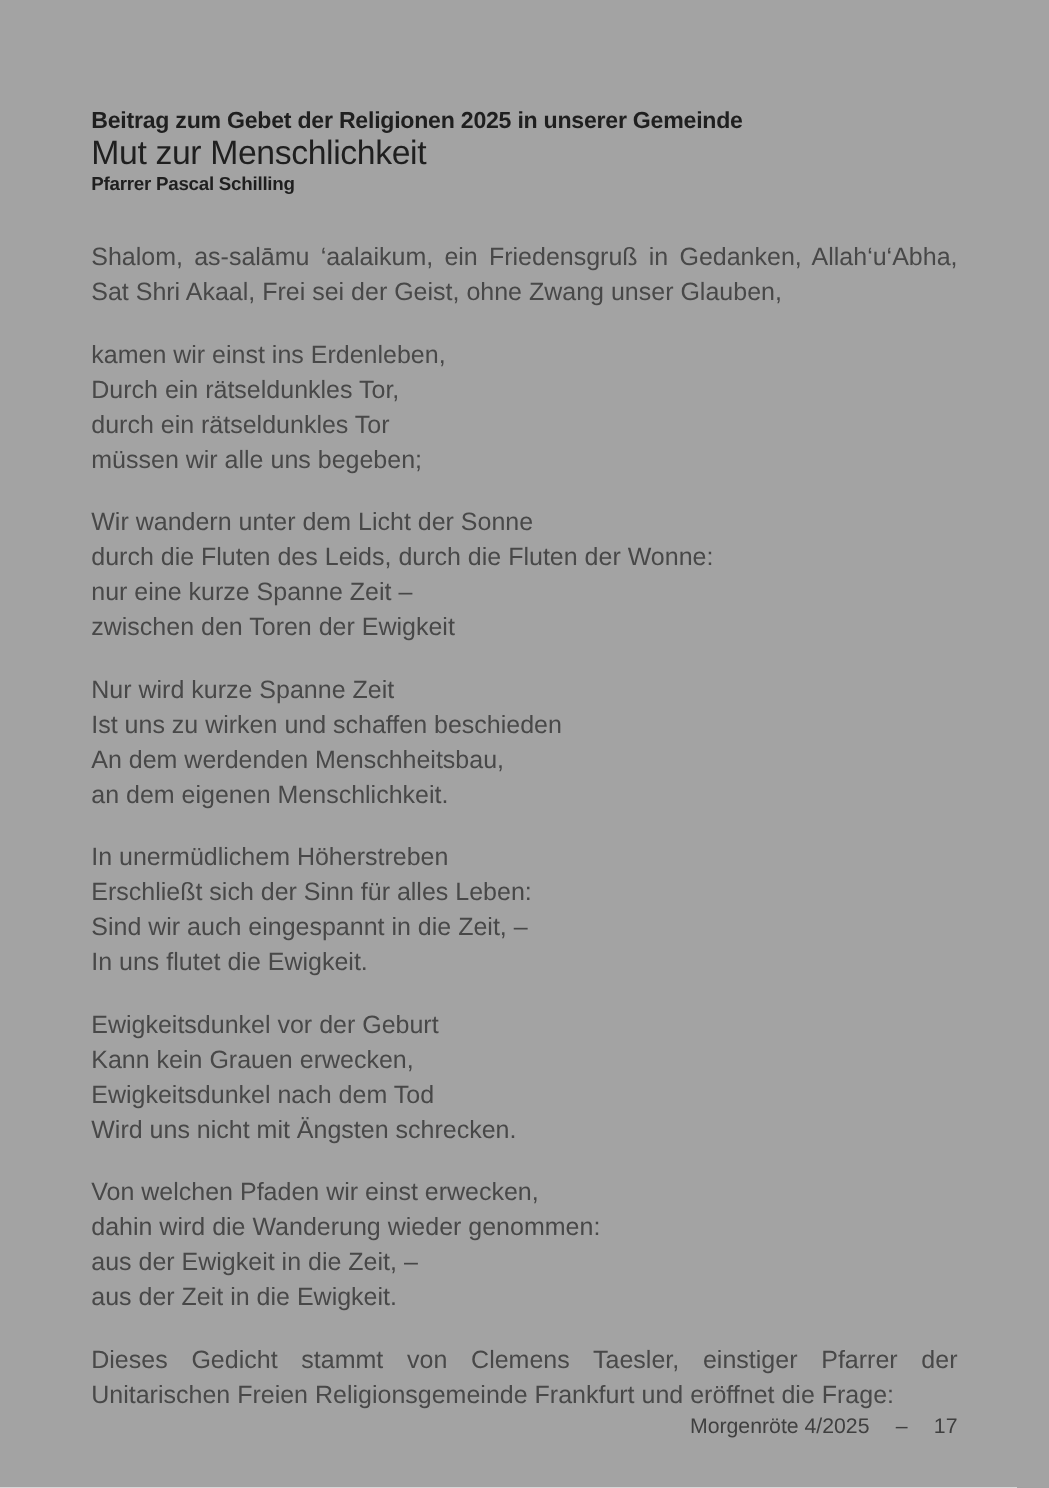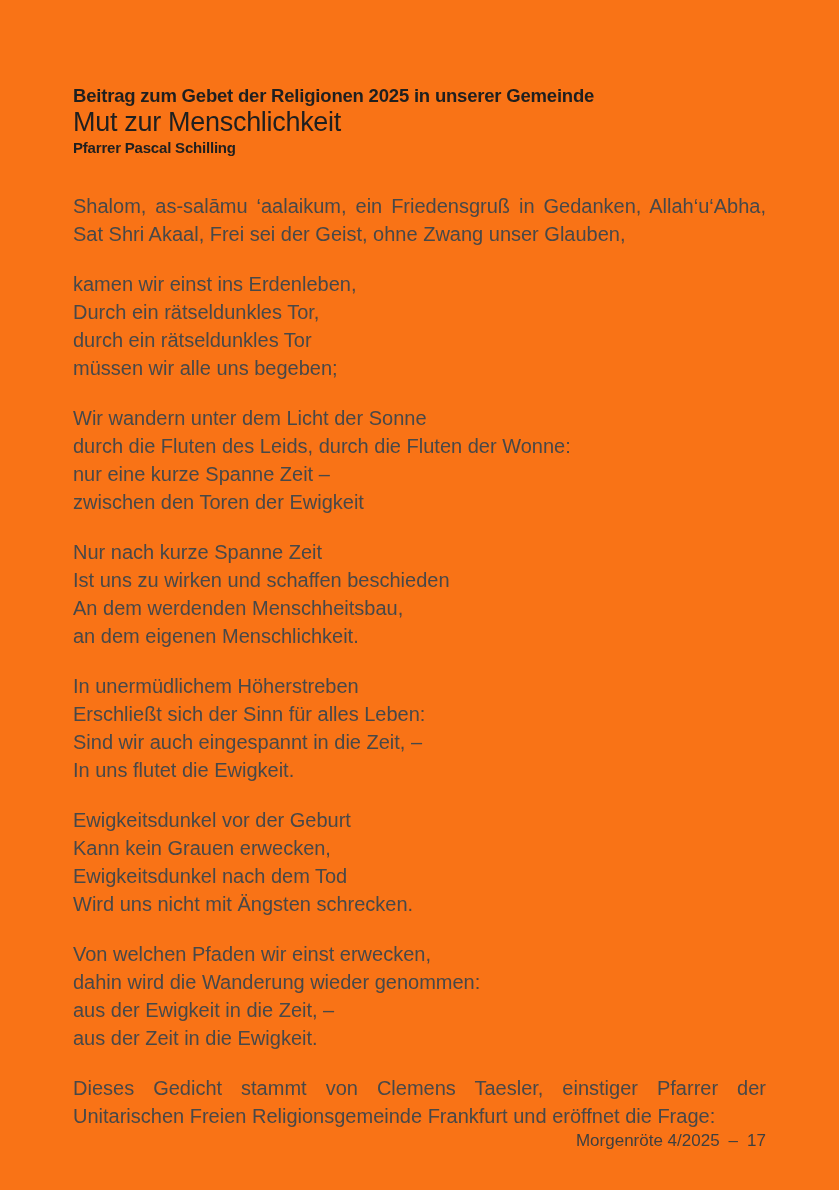--- a/index.html
+++ b/index.html
@@ -13,21 +13,21 @@
     position: relative;
     overflow: hidden;
     font-family: "Liberation Sans", "DejaVu Sans", sans-serif;
   }
   .page {
     position: relative;
     width: 839px;
     height: 1190px;
     box-sizing: border-box;
     padding: 85px 73px 0 73px;
-    background: #f97316;
+    background: #a3a3a3;
   }
   .kicker {
     font-size: 18.5px;
     font-weight: bold;
     line-height: 22px;
     letter-spacing: -0.2px;
     color: #1f1f1f;
   }
   .title {
     font-size: 27px;
@@ -58,21 +58,21 @@
     white-space: pre-wrap;
   }
   .footer {
     position: absolute;
     top: 1131px;
     right: 73px;
     font-size: 17px;
     color: #3f3f3f;
     display: inline-flex;
     align-items: flex-start;
-    gap: 9px;
+    gap: 21px;
   }
 </style>
 </head>
 <body>
 
 <div class="page">
 
   <div class="header">
     <div class="kicker">Beitrag zum Gebet der Religionen 2025 in unserer Gemeinde</div>
     <div class="title">Mut zur Menschlichkeit</div>
@@ -89,21 +89,21 @@
   </div>
 
   <div class="body-text paragraph stanza">
     <div class="line">Wir wandern unter dem Licht der Sonne</div>
     <div class="line">durch die Fluten des Leids, durch die Fluten der Wonne:</div>
     <div class="line">nur eine kurze Spanne Zeit –</div>
     <div class="line">zwischen den Toren der Ewigkeit</div>
   </div>
 
   <div class="body-text paragraph stanza">
-    <div class="line">Nur nach kurze Spanne Zeit</div>
+    <div class="line">Nur wird kurze Spanne Zeit</div>
     <div class="line">Ist uns zu wirken und schaffen beschieden</div>
     <div class="line">An dem werdenden Menschheitsbau,</div>
     <div class="line">an dem eigenen Menschlichkeit.</div>
   </div>
 
   <div class="body-text paragraph stanza">
     <div class="line">In unermüdlichem Höherstreben</div>
     <div class="line">Erschließt sich der Sinn für alles Leben:</div>
     <div class="line">Sind wir auch eingespannt in die Zeit, –</div>
     <div class="line">In uns flutet die Ewigkeit.</div>

